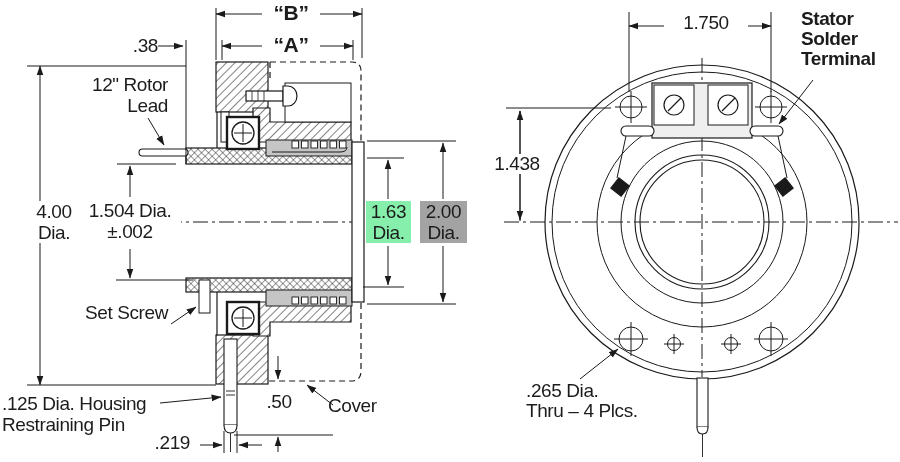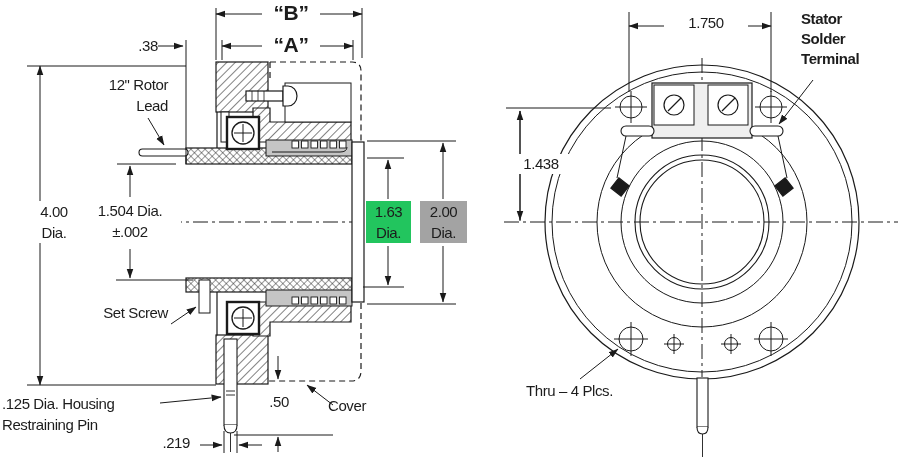--- a/index.html
+++ b/index.html
@@ -1,19 +1,19 @@
 <!DOCTYPE html>
 <html><head>
 <meta charset="utf-8">
 <style>
   html,body{margin:0;padding:0;background:#fff;}
   .stage{position:relative;width:900px;height:462px;background:#fff;overflow:hidden;
          font-family:"Liberation Sans",sans-serif;}
   .stage svg{position:absolute;left:0;top:0;}
-  .lbl{position:absolute;font-size:15px;line-height:20px;letter-spacing:-0.4px;
+  .lbl{position:absolute;font-size:19px;line-height:20px;letter-spacing:-0.4px;
        color:#1c1c1c;white-space:nowrap;}
   .lbl div{white-space:nowrap;}
   .bgw{background:#fff;padding:0 3px;}
   .ctr{text-align:center;}
   .rgt{text-align:right;}
   .bold{font-weight:bold;font-size:21px;}
   .lh21{line-height:21px;}
 </style>
 </head>
 <body>
@@ -269,21 +269,21 @@
   <div class="lbl bgw ctr lh21" style="left:28px;top:201px;width:46px;">
     <div>4.00</div>
     <div>Dia.</div>
   </div>
 
   <div class="lbl bgw ctr lh21" style="left:79px;top:200px;width:96px;">
     <div>1.504 Dia.</div>
     <div>±.002</div>
   </div>
 
-  <div class="lbl ctr lh21" style="left:366px;top:201px;width:45px;background:#22c55e;">
+  <div class="lbl ctr lh21" style="left:366px;top:201px;width:45px;background:#86efac;">
     <div>1.63</div>
     <div>Dia.</div>
   </div>
 
   <div class="lbl ctr lh21" style="left:420px;top:201px;width:47px;background:#a3a3a3;">
     <div>2.00</div>
     <div>Dia.</div>
   </div>
 
   <div class="lbl rgt lh21" style="left:58px;top:302px;width:110px;">
@@ -293,25 +293,26 @@
   <div class="lbl lh21" style="left:2px;top:393px;width:162px;">
     <div>.125 Dia. Housing</div>
     <div>Restraining Pin</div>
   </div>
 
   <div class="lbl rgt" style="left:140px;top:433px;width:50px;">.219</div>
   <div class="lbl ctr" style="left:260px;top:392px;width:38px;">.50</div>
   <div class="lbl" style="left:328px;top:396px;">Cover</div>
 
   <div class="lbl bgw ctr" style="left:664px;top:13px;width:78px;">1.750</div>
-  <div class="lbl bgw ctr" style="left:510px;top:154px;width:56px;text-align:center;">1.438</div>
+  <div class="lbl bgw ctr" style="left:486px;top:154px;width:56px;text-align:center;">1.438</div>
 
   <div class="lbl" style="left:801px;top:9px;font-weight:bold;">
     <div>Stator</div>
     <div>Solder</div>
     <div>Terminal</div>
   </div>
 
   <div class="lbl" style="left:526px;top:381px;">
+    <div>.265 Dia.</div>
     <div>Thru – 4 Plcs.</div>
   </div>
 
 </div>
 
 </body></html>

